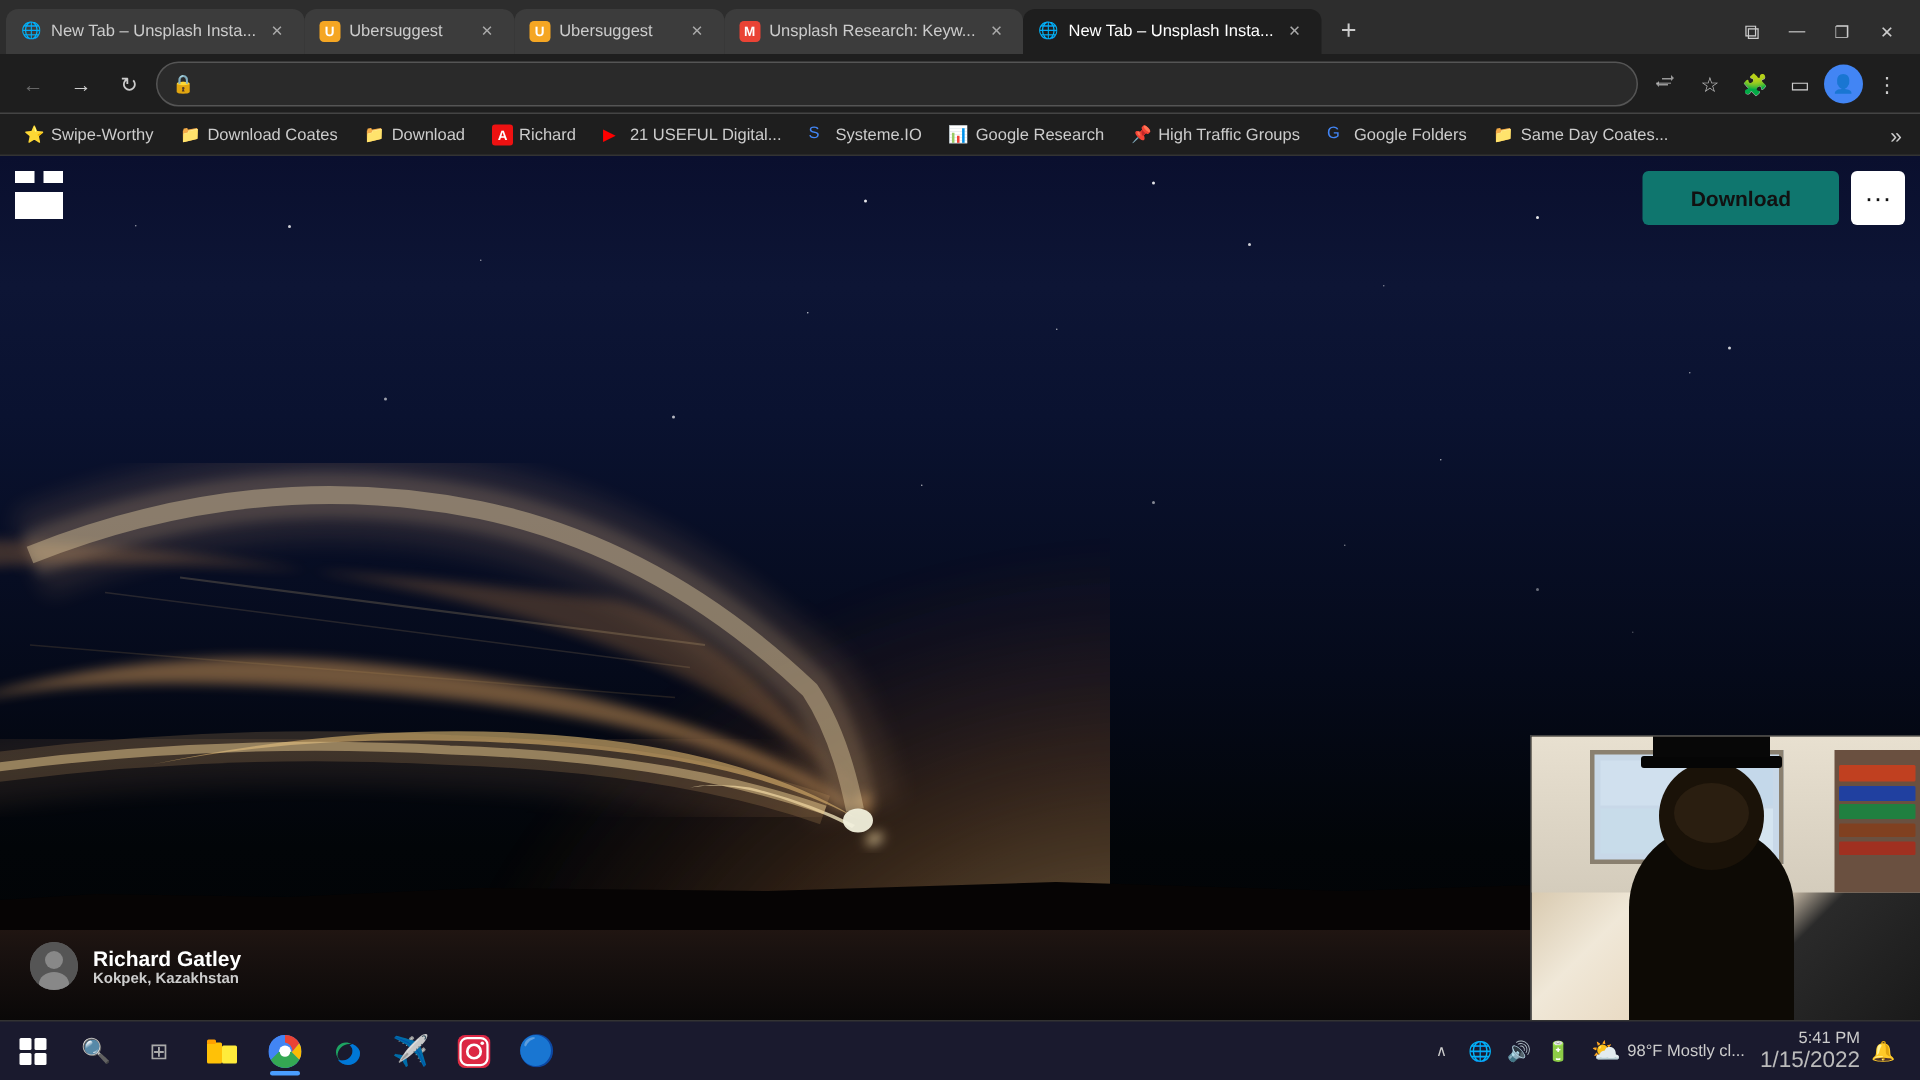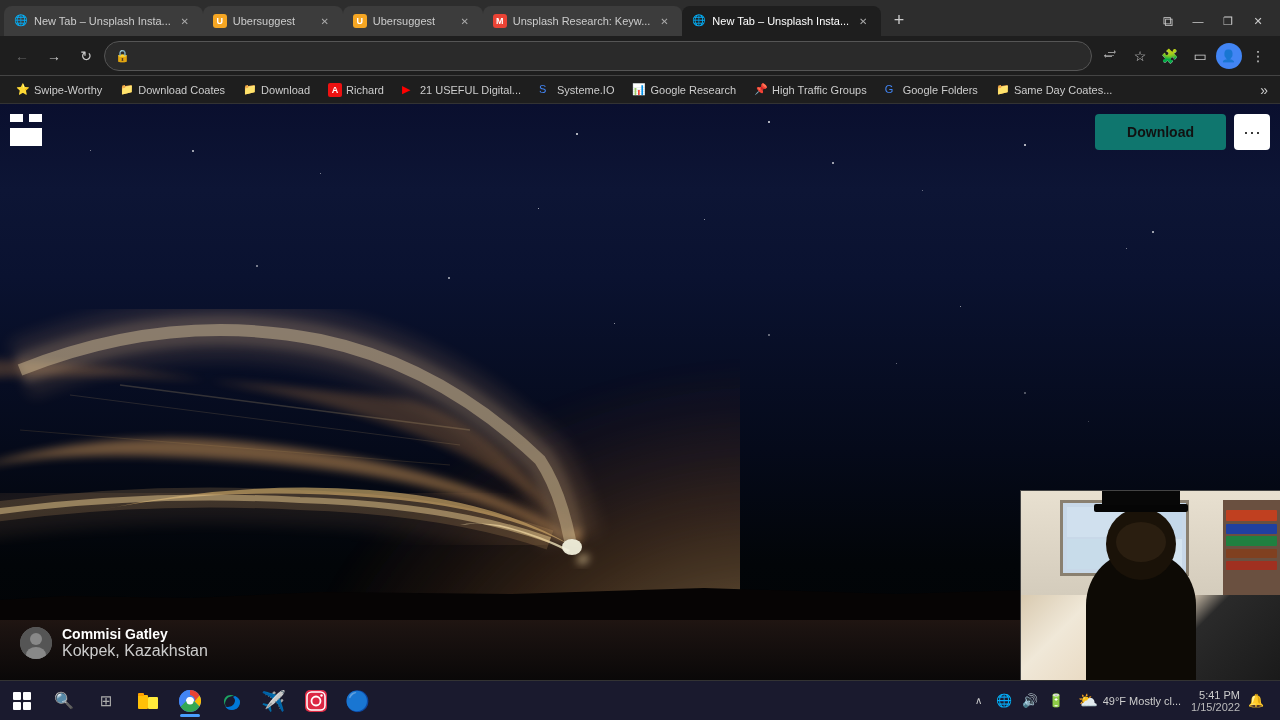--- a/index.html
+++ b/index.html
@@ -308,21 +308,21 @@
       background: #666;
       overflow: hidden;
       display: flex;
       align-items: center;
       justify-content: center;
       color: #aaa;
       font-size: 12px;
     }
     .photo-info { color: #fff; }
     .photo-name { font-size: 14px; font-weight: 600; }
-    .photo-location { font-size: 16px; color: #ccc; }
+    .photo-location { font-size: 10px; color: #ccc; font-weight: bold; }
 
     
     .webcam-overlay {
       position: absolute;
       bottom: 0;
       right: 0;
       width: 260px;
       height: 190px;
       background: #1a1a1a;
       border-left: 1px solid #444;
@@ -672,21 +672,21 @@
 
     <div class="photo-credit">
       <div class="photo-avatar">
         <svg width="32" height="32" viewBox="0 0 32 32" xmlns="http://www.w3.org/2000/svg">
           <circle cx="16" cy="16" r="16" fill="#555"></circle>
           <circle cx="16" cy="12" r="6" fill="#888"></circle>
           <ellipse cx="16" cy="28" rx="10" ry="8" fill="#888"></ellipse>
         </svg>
       </div>
       <div class="photo-info">
-        <div class="photo-name">Commisi Gatley</div>
+        <div class="photo-name">Richard Gatley</div>
         <div class="photo-location">Kokpek, Kazakhstan</div>
       </div>
     </div>
 
     <div class="webcam-overlay">
       <div class="webcam-inner">
 
         <div style="position:absolute;top:0;left:0;right:0;height:55%;background:linear-gradient(to bottom, #e8e0d0 0%, #d4ccbc 100%);"></div>
 
         <div style="position:absolute;top:5%;left:15%;width:50%;height:40%;background:#c8d8e8;border:3px solid #8a8070;">
@@ -784,25 +784,25 @@
 
       <div class="taskbar-tray">
         <div class="taskbar-sys-icon" style="font-size:10px;">∧</div>
         <div class="taskbar-sys-icon" style="font-size:13px;">🌐</div>
         <div class="taskbar-sys-icon" style="font-size:13px;">🔊</div>
         <div class="taskbar-sys-icon" style="font-size:13px;">🔋</div>
       </div>
 
       <div class="taskbar-weather">
         <span style="font-size:16px;">⛅</span>
-        <span>49°F  Mostly cl...</span>
+        <span>98°F  Mostly cl...</span>
       </div>
 
       <div class="taskbar-time">
         <div>5:41 PM</div>
-        <div style="font-size:11px;color:#bbb;">1/15/2022</div>
+        <div style="font-size:15px;color:#bbb;">1/15/2022</div>
       </div>
 
       <div class="taskbar-sys-icon" style="font-size:13px;">🔔</div>
     </div>
   </div>
 
 </div>
 
 </body></html>

